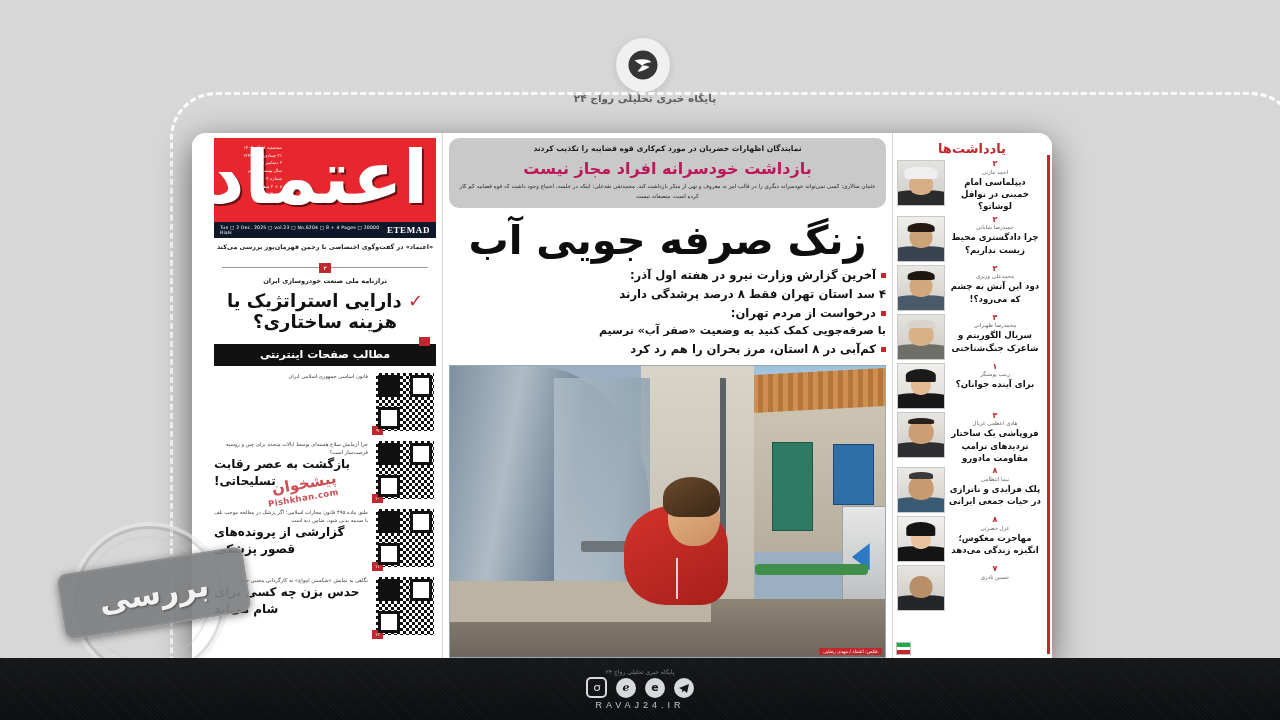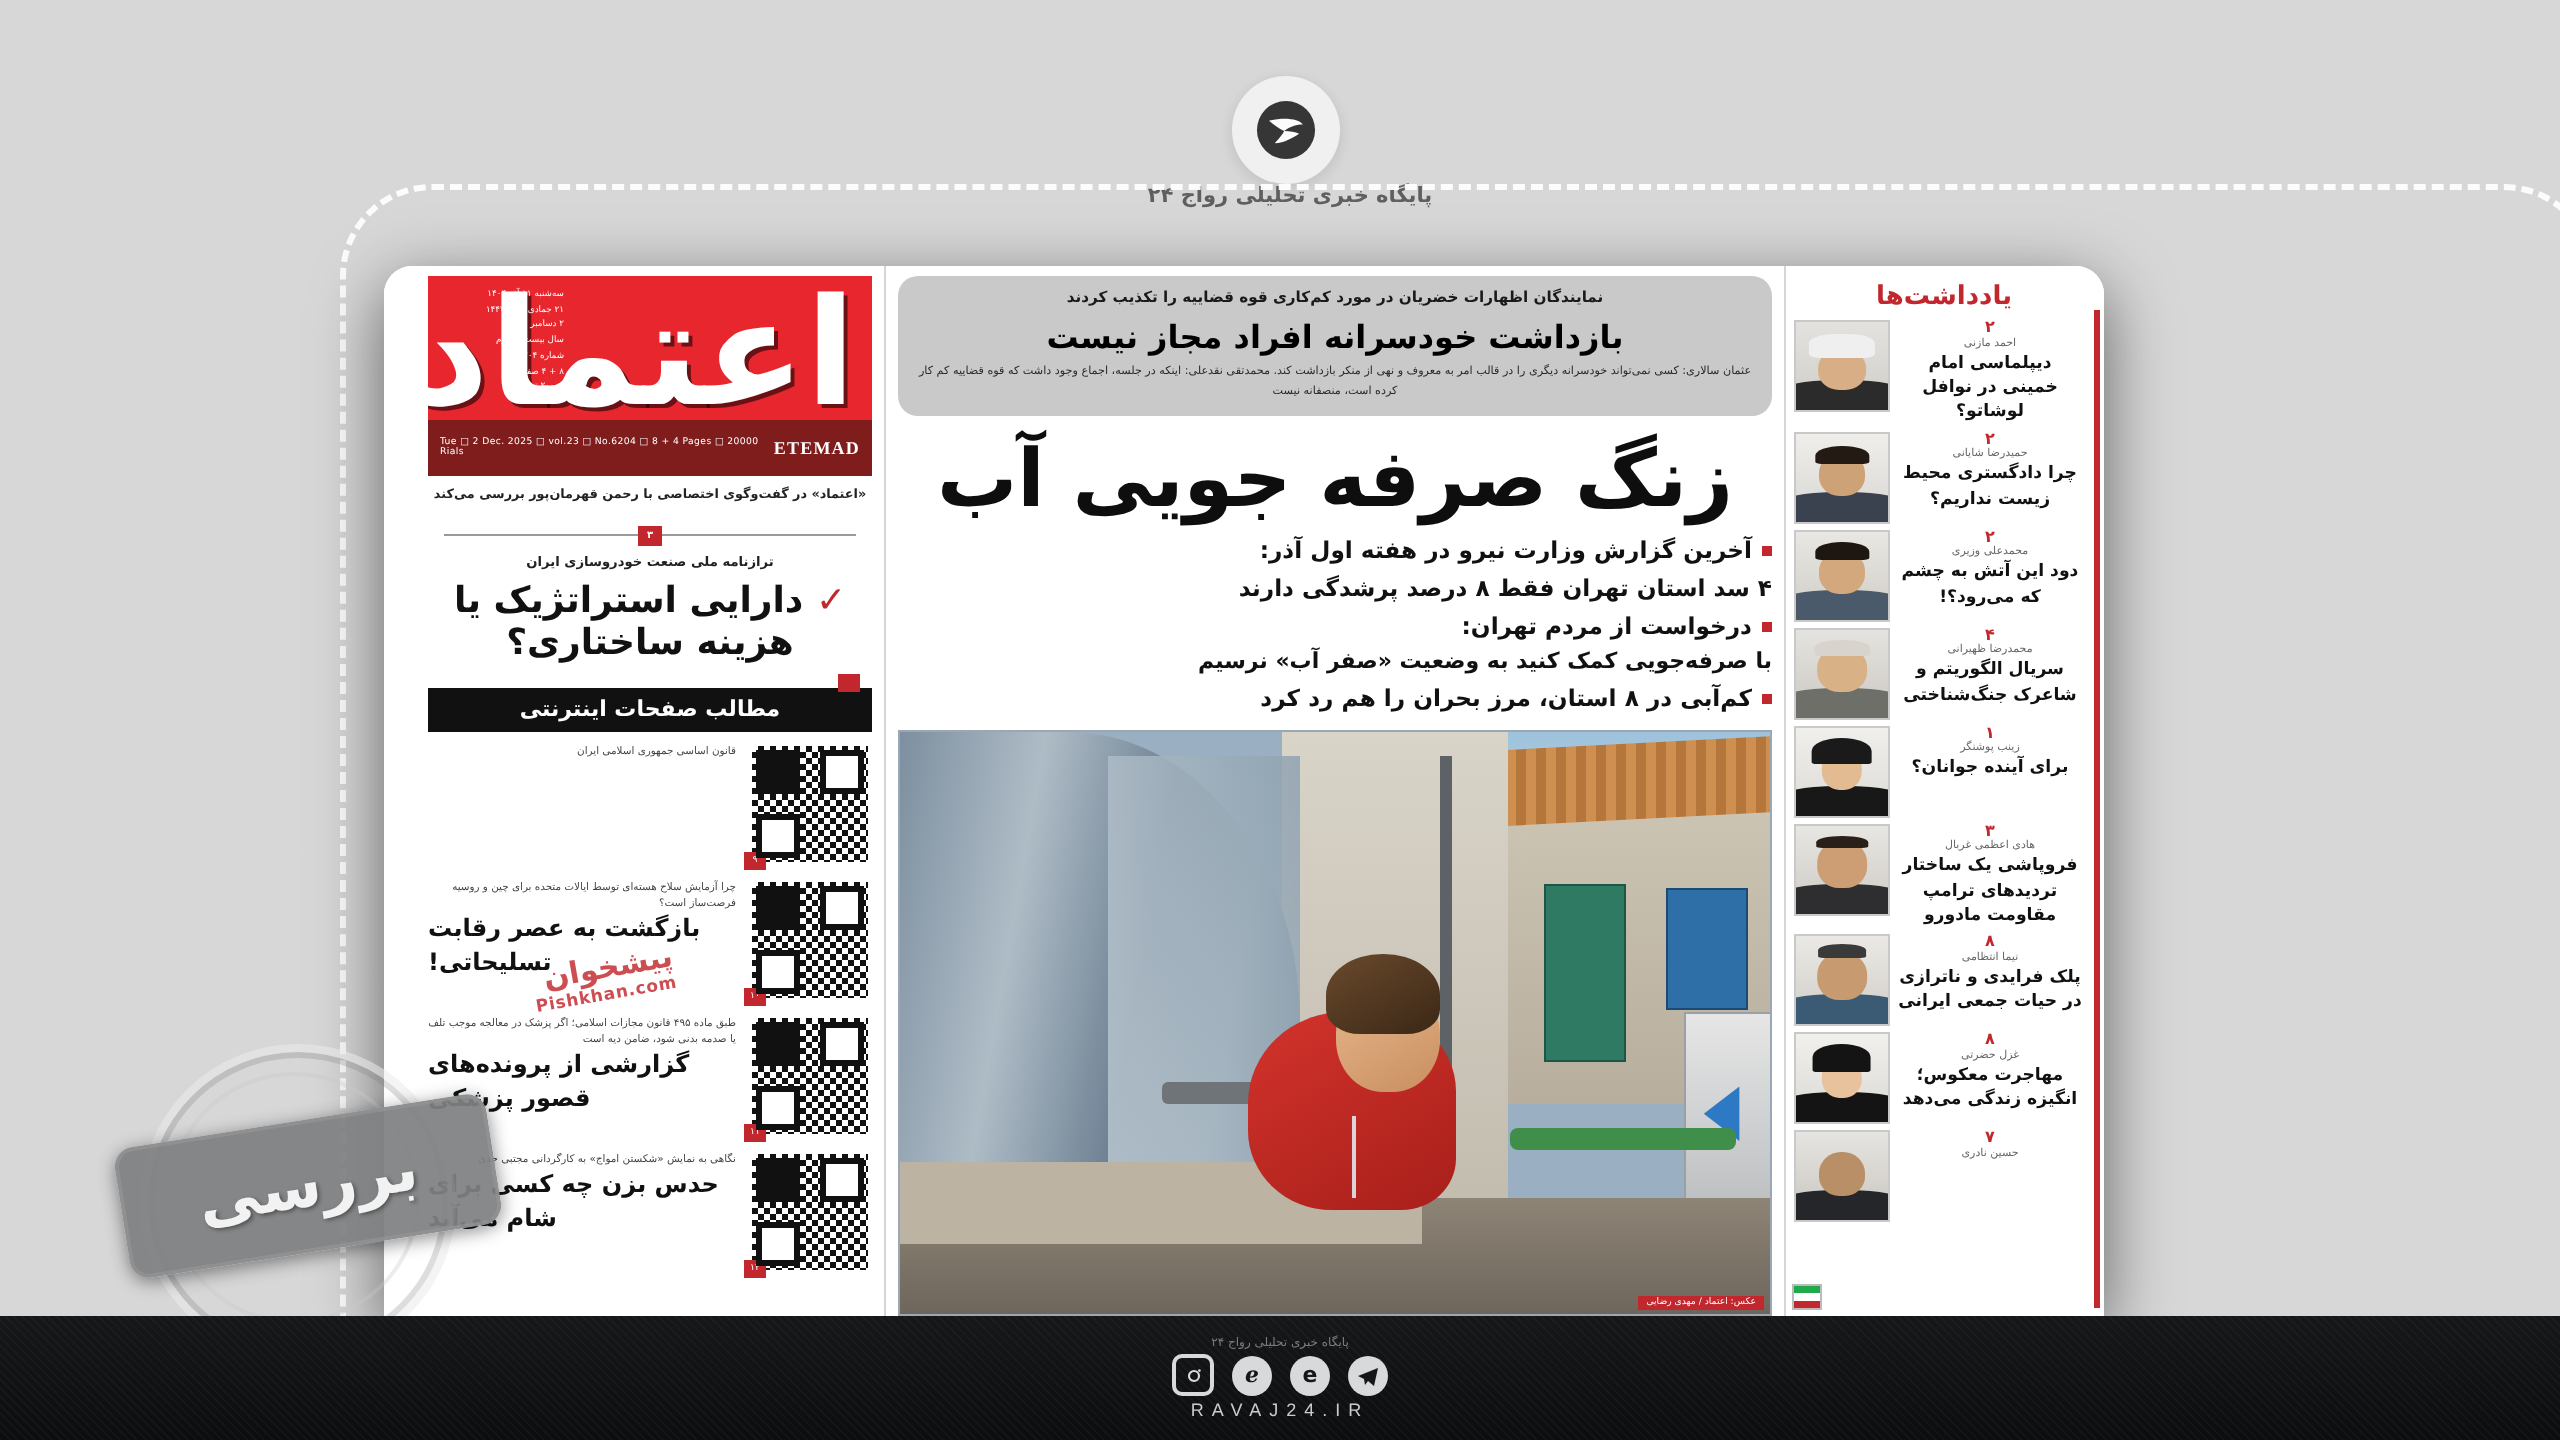--- a/index.html
+++ b/index.html
@@ -94,21 +94,21 @@
 
   
   .col-main{
     flex:1;background:#fff;padding:5px 6px 0 6px;box-sizing:border-box;
     display:flex;flex-direction:column;border-left:1px solid #d6d6d6;position:relative;
   }
   .grey-box{
     background:#c9c9c9;padding:5px 8px 6px;margin-bottom:4px;direction:rtl;text-align:center;border-radius:10px;
   }
   .gb-strap{font-size:7.6px;font-weight:bold;color:#1a1a1a;line-height:1.5;}
-  .gb-head{font-size:16px;font-weight:bold;color:#000000;margin:5px 0 4px;letter-spacing:-.4px;}
+  .gb-head{font-size:16px;font-weight:bold;color:#be185d;margin:5px 0 4px;letter-spacing:-.4px;}
   .gb-lead{font-size:5.6px;color:#2a2a2a;line-height:1.75;}
 
   .main-head{
     direction:rtl;text-align:center;font-size:40px;font-weight:bold;color:#0e0e0e;
     margin:8px 0 6px;letter-spacing:-1.6px;line-height:1;
   }
   .bullets{direction:rtl;margin-bottom:6px;}
   .blt{font-size:11.6px;font-weight:bold;color:#111;line-height:1.62;}
   .blt .sq{display:inline-block;width:5px;height:5px;background:#c1272d;margin-left:5px;vertical-align:middle;}
   .blt.small{font-size:11px;}
@@ -163,21 +163,21 @@
   .mh-word{
     position:absolute;right:8px;top:2px;font-size:74px;color:#fff;font-weight:bold;
     direction:rtl;letter-spacing:-6px;line-height:1;
     text-shadow:2px 2px 0 rgba(0,0,0,.55);
   }
   .mh-dates{
     position:absolute;left:10px;top:6px;width:58px;text-align:right;direction:rtl;
     font-size:4.4px;color:#fff;line-height:1.75;
   }
   .mh-bar{
-    position:absolute;left:0;right:0;bottom:0;height:28px;background:#7f1d1d;
+    position:absolute;left:0;right:0;bottom:0;height:16px;background:#0f172a;
     display:flex;align-items:center;justify-content:flex-start;padding:0 6px;box-sizing:border-box;
   }
   .mh-etemad{font-size:9px;font-weight:bold;color:#fff;letter-spacing:.6px;font-family:"Liberation Serif",serif;}
   .mh-meta{font-size:4.6px;color:#fff;letter-spacing:.2px;direction:ltr;}
 
   .lead-strap{
     direction:rtl;text-align:center;font-size:6.4px;color:#222;font-weight:bold;
     margin:5px 0 8px;line-height:1.5;
   }
   .lead-head{

